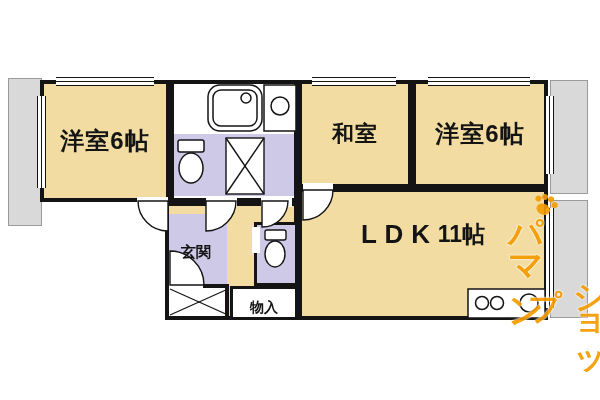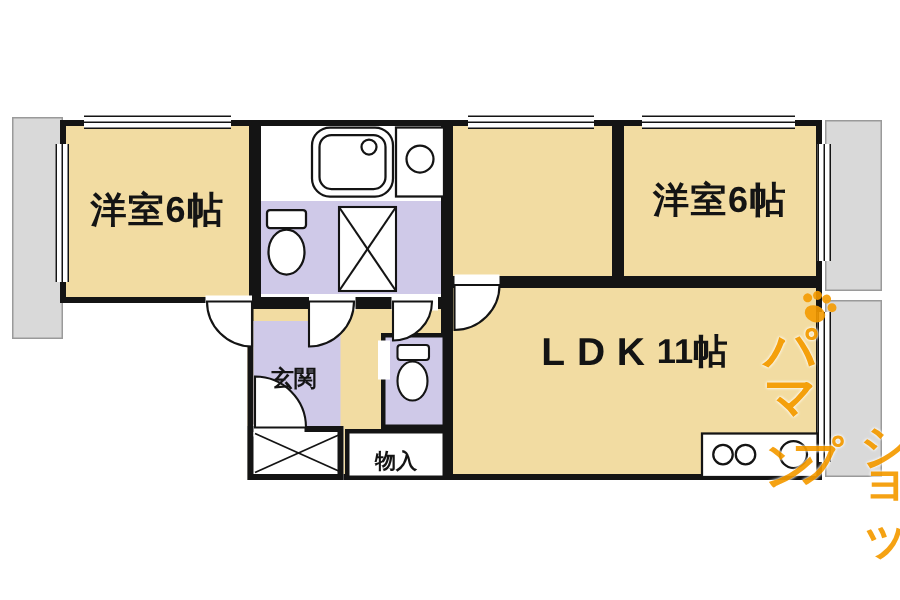--- a/index.html
+++ b/index.html
@@ -47,20 +47,21 @@
 
   <div class="abs room cream" style="left:40px;top:80px;width:130px;height:122px;">
     <div class="rlabel sz24">洋室</div>
     <div class="rlabel sz24">6帖</div>
   </div>
 
   <div class="abs room white" style="left:170px;top:80px;width:128px;height:122px;"></div>
   <div class="abs tile" style="left:174px;top:134px;width:120px;height:62px;"></div>
 
   <div class="abs room cream" style="left:298px;top:80px;width:114px;height:108px;">
+    <div class="rlabel sz22">和室</div>
   </div>
 
   <div class="abs room cream" style="left:412px;top:80px;width:136px;height:108px;">
     <div class="rlabel sz24">洋室</div>
     <div class="rlabel sz24">6帖</div>
   </div>
 
   <div class="abs room cream" style="left:298px;top:188px;width:250px;height:132px;padding-bottom:38px;">
     <div class="ldk-name">LDK</div>
     <div class="ldk-size">11帖</div>

